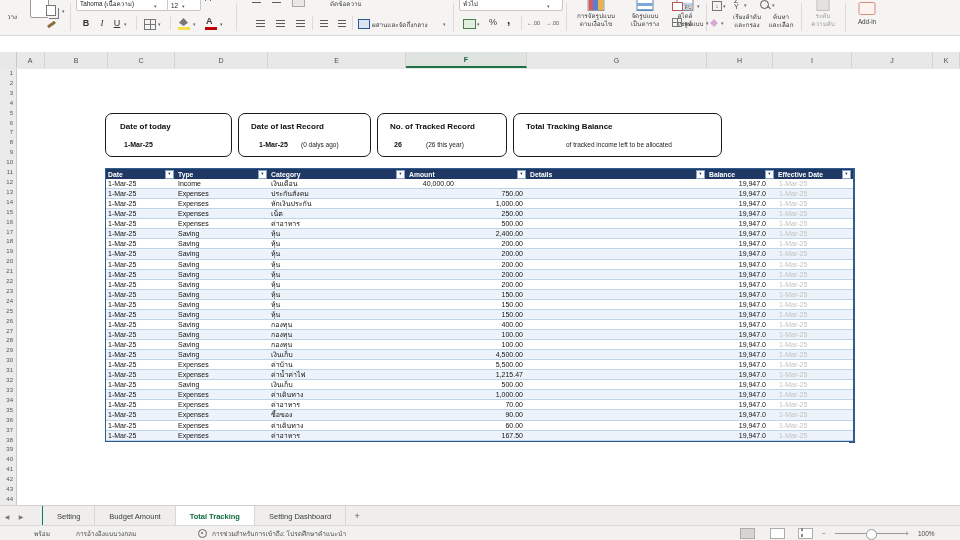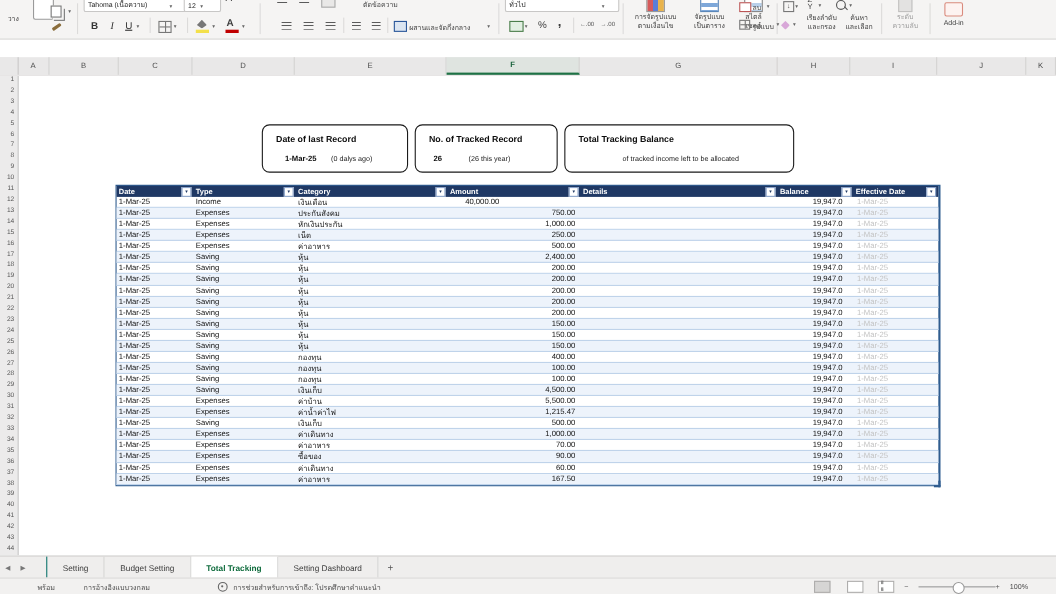--- a/index.html
+++ b/index.html
@@ -272,20 +272,24 @@
         <div class="rown">37</div>
         <div class="rown">38</div>
         <div class="rown">39</div>
         <div class="rown">40</div>
         <div class="rown">41</div>
         <div class="rown">42</div>
         <div class="rown">43</div>
         <div class="rown">44</div>
       </div>
 
+    <div class="card" style="left:105px;top:44px;width:127px;">
+      <span class="t" style="left:14px;">Date of today</span>
+      <span class="v" style="left:18px;">1-Mar-25</span>
+    </div>
     <div class="card" style="left:238px;top:44px;width:133px;">
       <span class="t" style="left:12px;text-align:right;">Date of last Record</span>
       <span class="v" style="left:20px;">1-Mar-25</span>
       <span class="n" style="left:62px;">(0 dalys ago)</span>
     </div>
     <div class="card" style="left:513px;top:44px;width:209px;">
       <span class="t" style="left:12px;">Total Tracking Balance</span>
       <span class="n" style="left:52px;">of tracked income left to be allocated</span>
     </div>
     <div class="card" style="left:377px;top:44px;width:130px;">
@@ -564,21 +568,21 @@
       <div class="handle"></div>
     </div>
   </div>
 
   <div class="tabbar">
     <span class="navarr">◀</span>
     <span class="navarr">▶</span>
     <span style="width:14px;"></span>
     <span id="tabs" style="display:flex;">
         <div class="tab">Setting</div>
-        <div class="tab">Budget Setting</div>
+        <div class="tab">Budget Amount</div>
         <div class="tab active">Total Tracking</div>
         <div class="tab">Setting Dashboard</div>
       </span>
     <span class="addtab">+</span>
   </div>
 
   <div class="sbar">
     <span class="sitem" style="left:34px;">พร้อม</span>
     <span class="sitem" style="left:76px;">การอ้างอิงแบบวงกลม</span>
     <span class="sitem" style="left:198px;" style2="">

